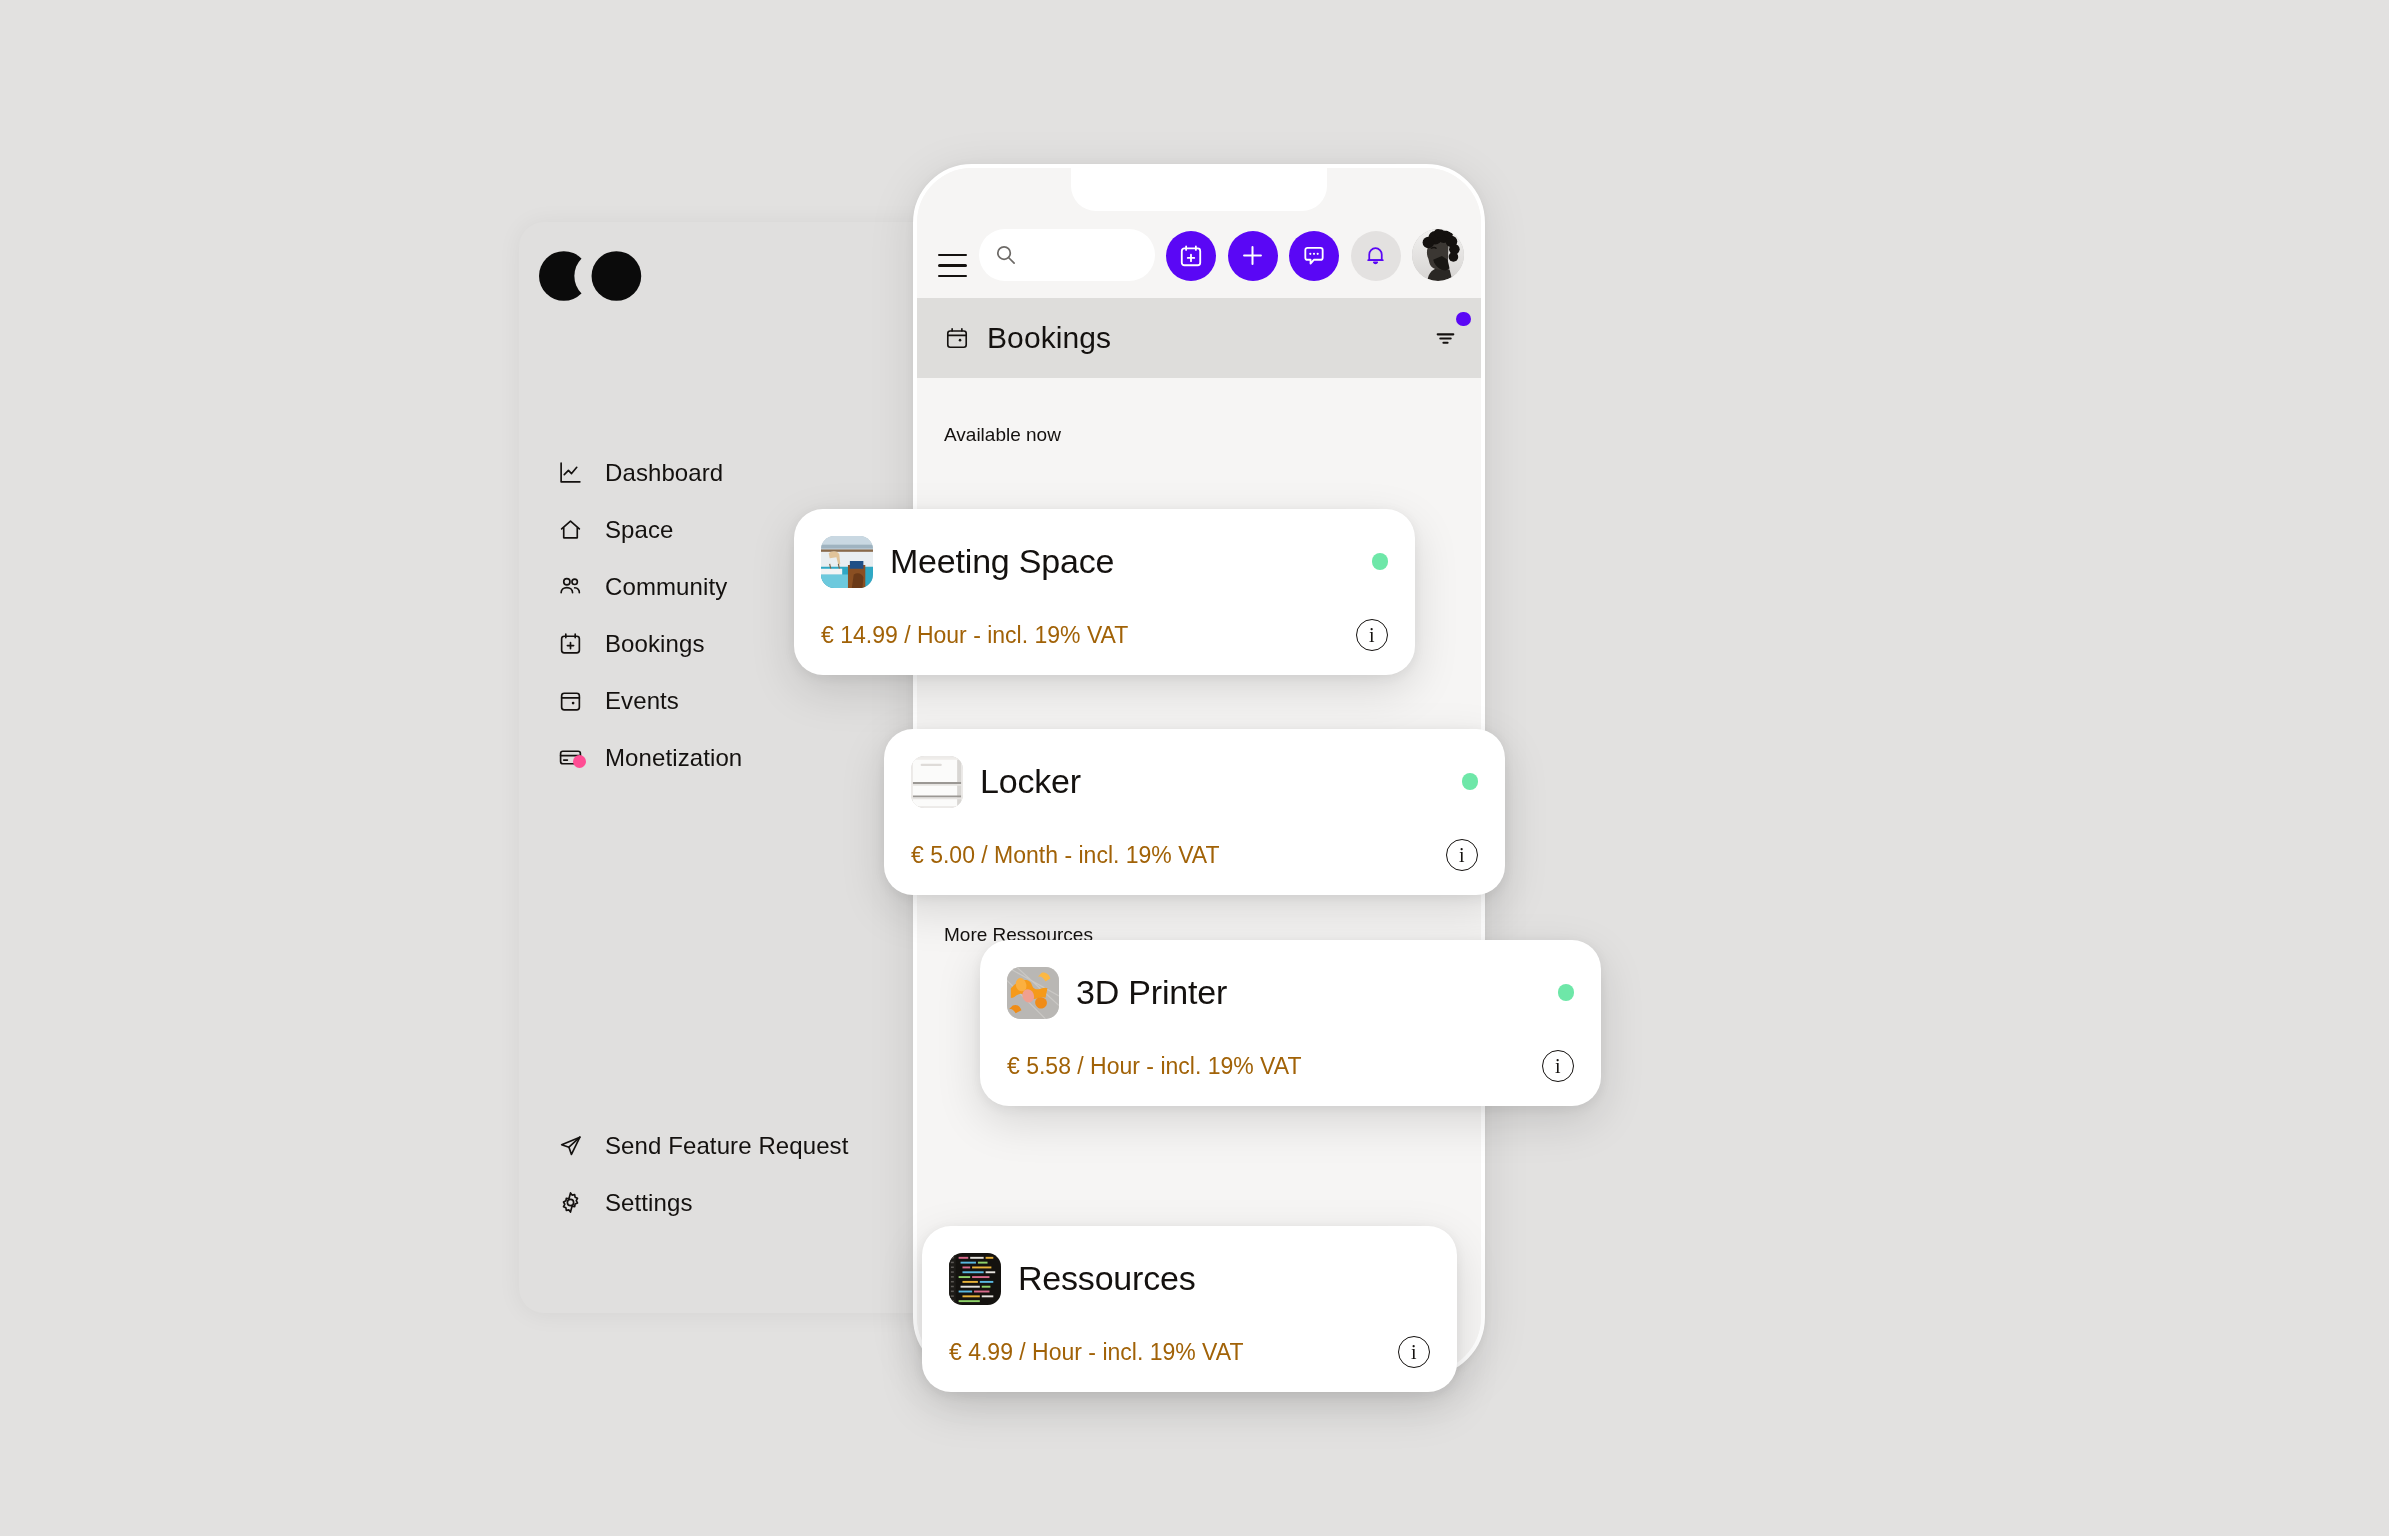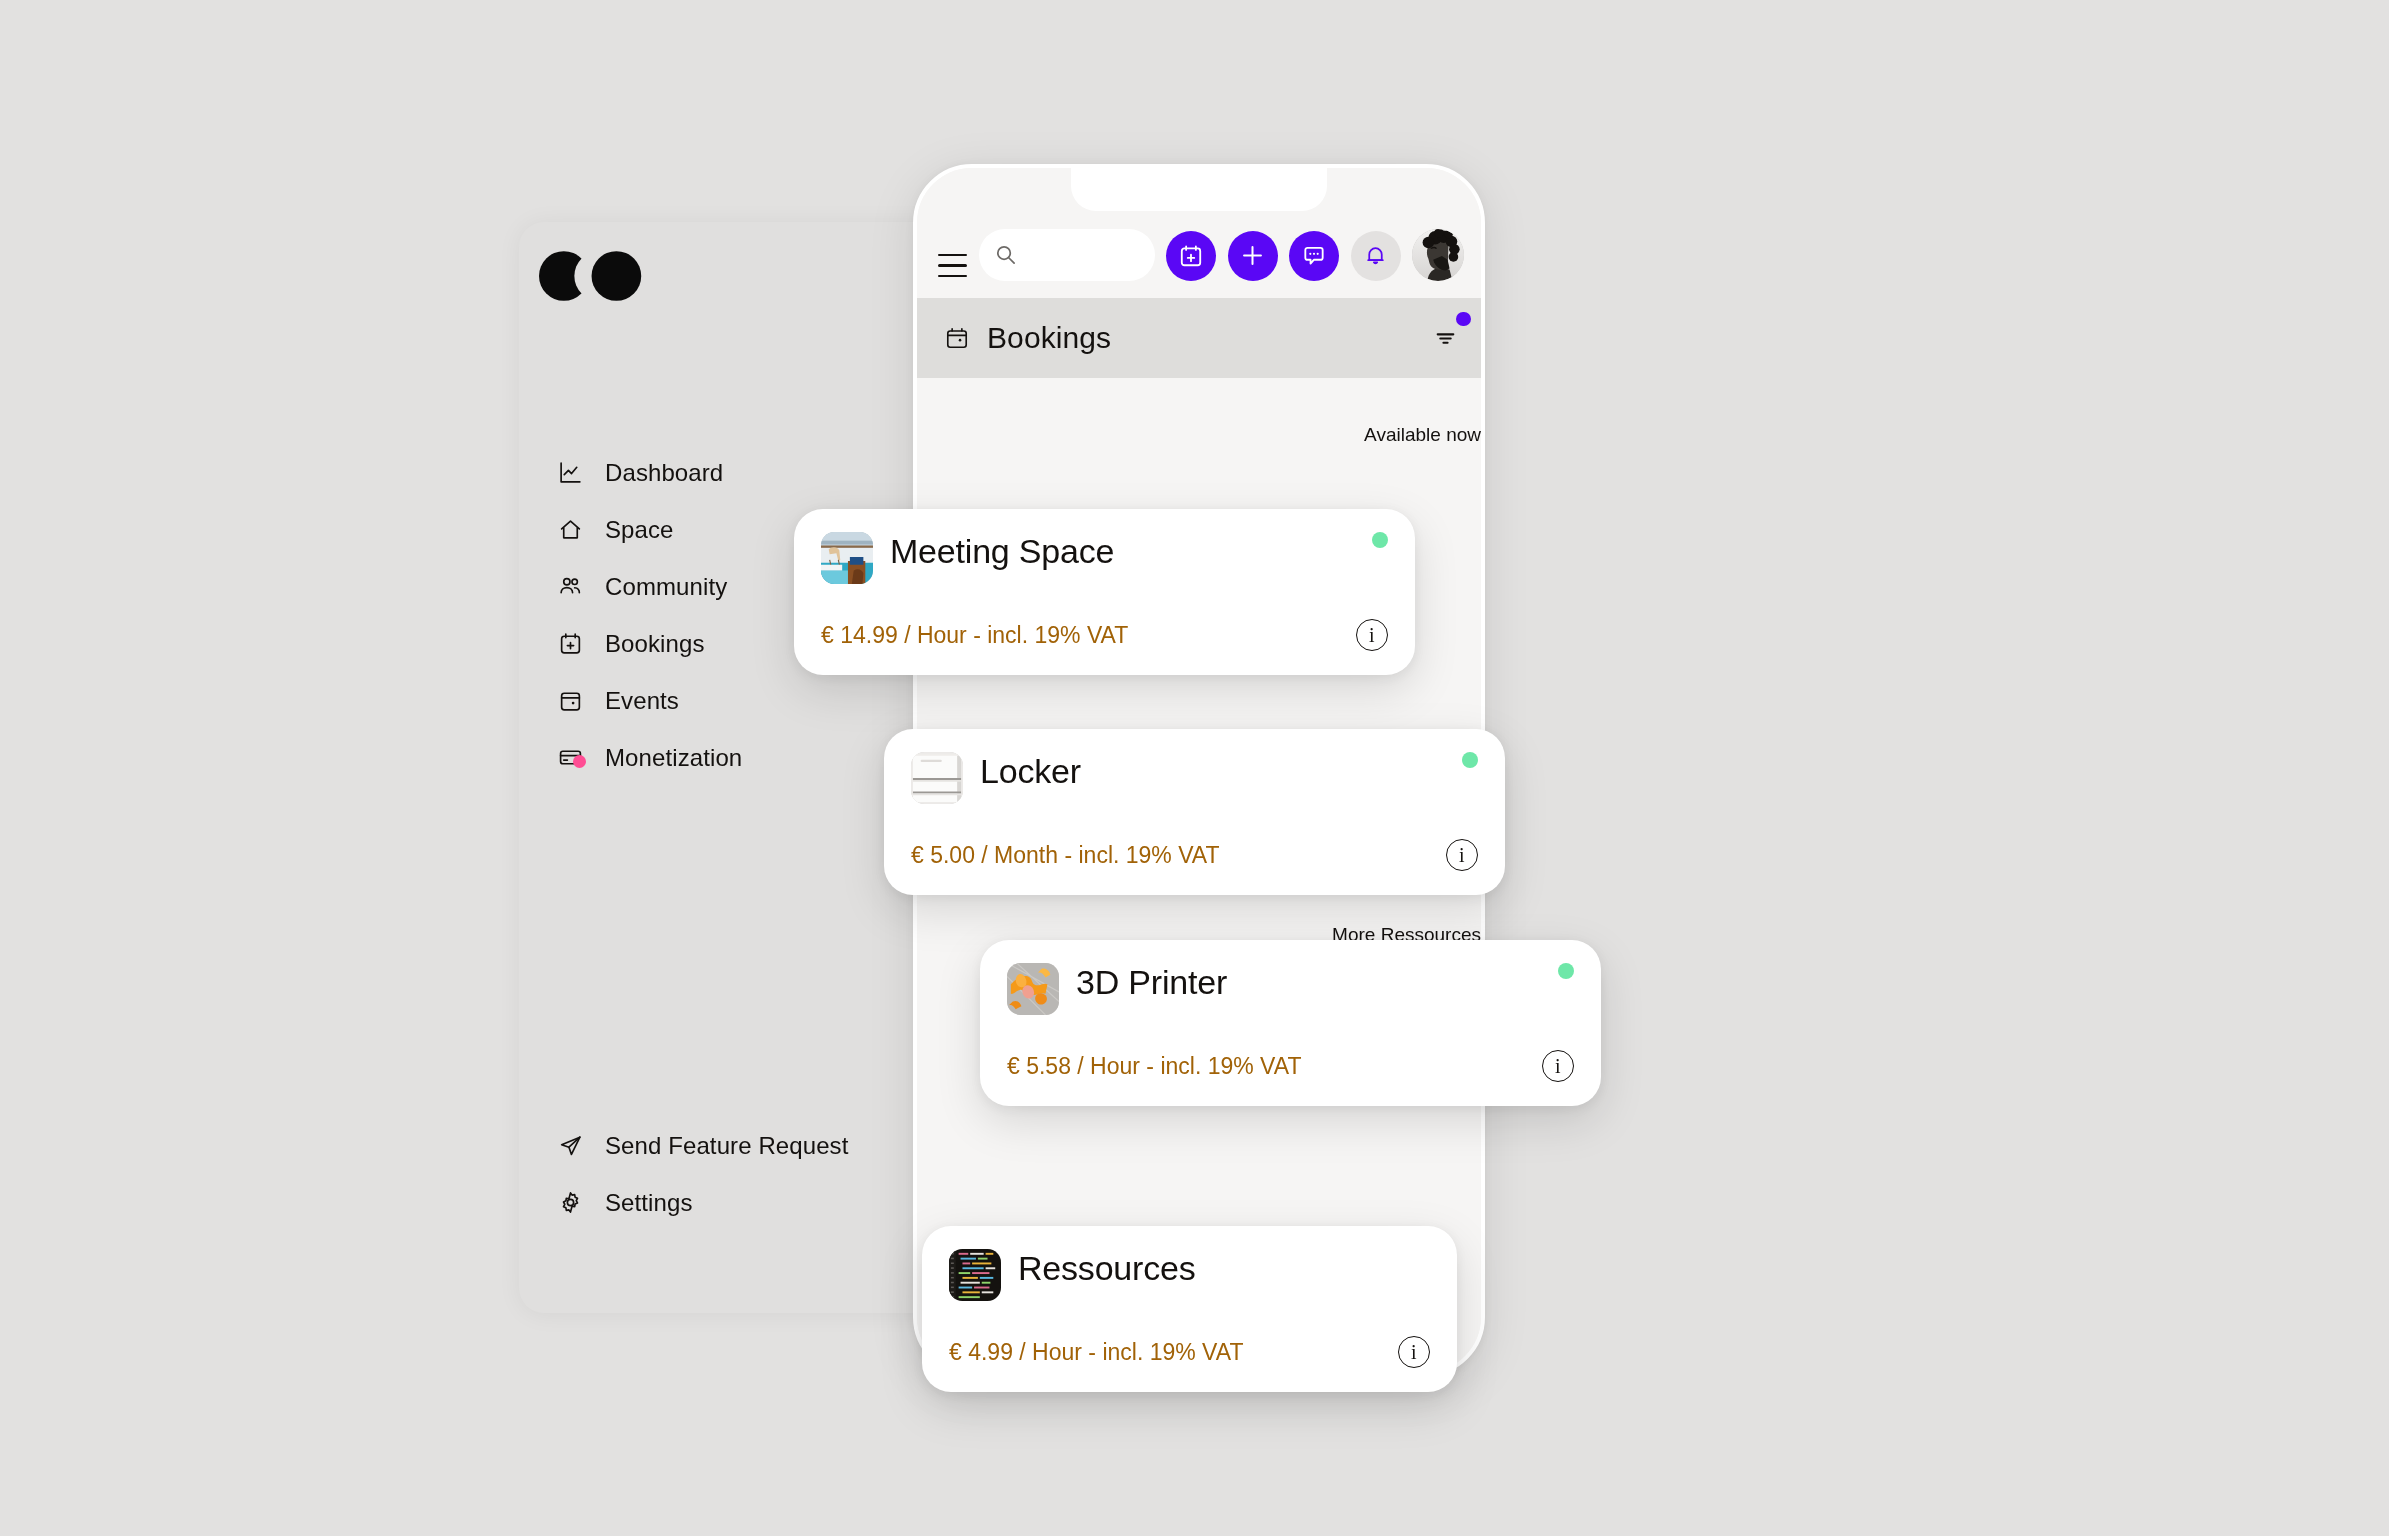--- a/index.html
+++ b/index.html
@@ -244,37 +244,36 @@
     top: 210px;
     width: 100%;
     bottom: 0;
     background: #f6f5f4;
     z-index: 1;
   }
   .section-label {
     font-size: 19px;
     color: #14110f;
     padding-left: 27px;
-    text-align: right;
   }
   .section-label.available { padding-top: 46px; }
   .section-label.more { padding-top: 478px; }
 
   
   .res-card {
     position: absolute;
     background: #ffffff;
     border-radius: 29px;
     box-shadow: 0 15.3px 46px rgba(0,0,0,0.13), 0 2.9px 11.5px rgba(0,0,0,0.06);
     padding: 23px 27px 21px 27px;
     z-index: 20;
   }
   .res-top {
     display: flex;
-    align-items: flex-start;
+    align-items: center;
     gap: 17px;
     height: 59px;
   }
   .thumb {
     width: 52px;
     height: 52px;
     flex: 0 0 52px;
     border-radius: 13.4px;
     overflow: hidden;
     background: #d5d3d1;

